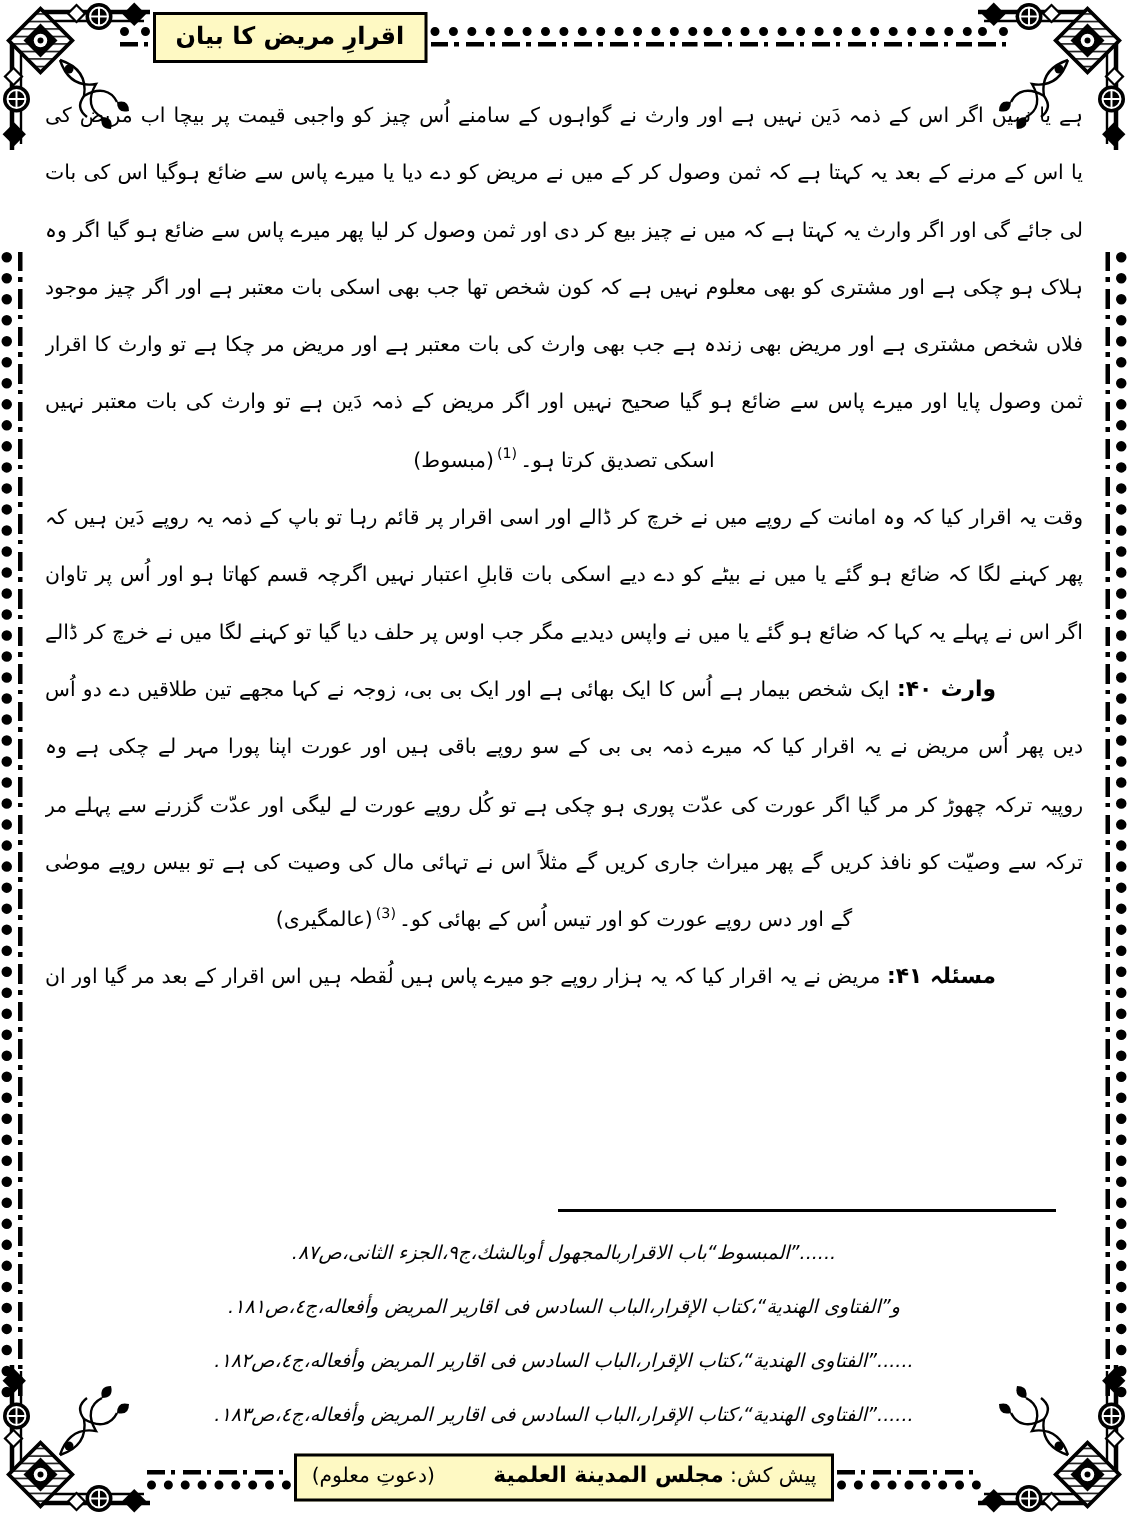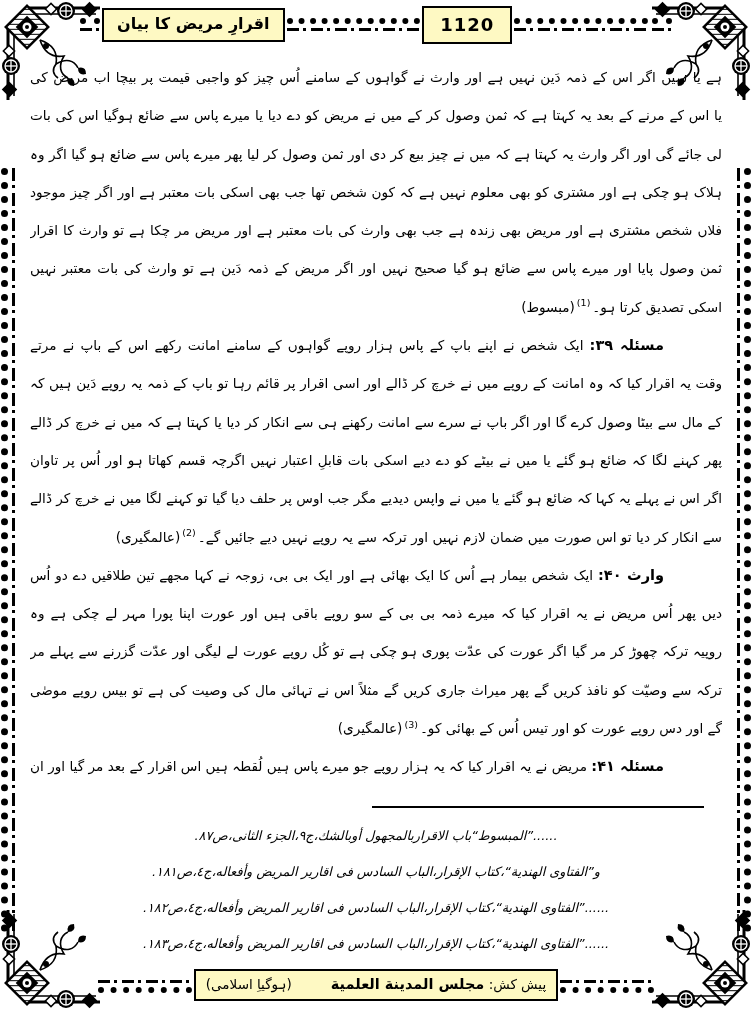--- a/index.html
+++ b/index.html
@@ -47,21 +47,21 @@
     background:repeating-linear-gradient(90deg,#000 0 12px,transparent 12px 16px,#000 16px 19px,transparent 19px 24px);}
   .conn.flip .beads{top:9px;}
   .conn.flip .ddash{top:2px;}
   .stub{flex:0 0 20px;}
   
   .body-text{position:absolute;top:58px;right:30px;left:30px;z-index:2;direction:rtl;}
   .line{
     height:38.3px;line-height:38.3px;
     font-size:13.6px;
     white-space:nowrap;overflow:hidden;
-    text-align:right;
+    text-align:center;
   }
   .line.j{white-space:normal;text-align:justify;text-align-last:justify;}
   .line.ind{padding-right:58px;}
   .line b.mas{font-weight:bold;font-size:14.5px;}
   .line sup{font-size:9.5px;vertical-align:super;line-height:0;margin:0 2px;}
   
   .fnsep{position:absolute;top:806px;left:372px;width:332px;height:2px;background:#000;z-index:2;}
   .fnotes{position:absolute;top:818px;left:60px;right:60px;z-index:2;direction:rtl;}
   .fn{height:36px;line-height:36px;font-size:12.8px;text-align:center;white-space:nowrap;overflow:hidden;font-style:italic;}
   
@@ -253,46 +253,42 @@
 
   <div class="band hdr">
     <div class="stub conn">
         <div class="beads"></div>
         <div class="ddash"></div>
       </div>
     <div class="conn">
         <div class="beads"></div>
         <div class="ddash"></div>
       </div>
-    <div class="tbox num">1120</div>
     <div class="conn">
         <div class="beads"></div>
         <div class="ddash"></div>
       </div>
     <div class="tbox">اقرارِ مریض کا بیان</div>
     <div class="stub conn">
         <div class="beads"></div>
         <div class="ddash"></div>
       </div>
   </div>
 
   <div class="body-text" id="body-lines">
       <div class="line j">ہے یا نہیں اگر اس کے ذمہ دَین نہیں ہے اور وارث نے گواہوں کے سامنے اُس چیز کو واجبی قیمت پر بیچا اب مریض کی زندگی میں</div>
       <div class="line j">یا اس کے مرنے کے بعد یہ کہتا ہے کہ ثمن وصول کر کے میں نے مریض کو دے دیا یا میرے پاس سے ضائع ہوگیا اس کی بات مان</div>
       <div class="line j">لی جائے گی اور اگر وارث یہ کہتا ہے کہ میں نے چیز بیع کر دی اور ثمن وصول کر لیا پھر میرے پاس سے ضائع ہو گیا اگر وہ چیز بھی</div>
       <div class="line j">ہلاک ہو چکی ہے اور مشتری کو بھی معلوم نہیں ہے کہ کون شخص تھا جب بھی اسکی بات معتبر ہے اور اگر چیز موجود ہے اور معلوم ہے کہ</div>
       <div class="line j">فلاں شخص مشتری ہے اور مریض بھی زندہ ہے جب بھی وارث کی بات معتبر ہے اور مریض مر چکا ہے تو وارث کا اقرار کہ میں نے</div>
       <div class="line j">ثمن وصول پایا اور میرے پاس سے ضائع ہو گیا صحیح نہیں اور اگر مریض کے ذمہ دَین ہے تو وارث کی بات معتبر نہیں اگرچہ مریض</div>
       <div class="line">اسکی تصدیق کرتا ہو۔<sup>(1)</sup>(مبسوط)</div>
-      <div class="line j ind"><b class="mas">مسئلہ ۳۹:</b> ایک شخص نے اپنے باپ کے پاس ہزار روپے گواہوں کے سامنے امانت رکھے اس کے باپ نے مرتے</div>
       <div class="line j">وقت یہ اقرار کیا کہ وہ امانت کے روپے میں نے خرچ کر ڈالے اور اسی اقرار پر قائم رہا تو باپ کے ذمہ یہ روپے دَین ہیں کہ اس</div>
-      <div class="line j">کے مال سے بیٹا وصول کرے گا اور اگر باپ نے سرے سے امانت رکھنے ہی سے انکار کر دیا یا کہتا ہے کہ میں نے خرچ کر ڈالے</div>
       <div class="line j">پھر کہنے لگا کہ ضائع ہو گئے یا میں نے بیٹے کو دے دیے اسکی بات قابلِ اعتبار نہیں اگرچہ قسم کھاتا ہو اور اُس پر تاوان لازم ہے اور</div>
       <div class="line j">اگر اس نے پہلے یہ کہا کہ ضائع ہو گئے یا میں نے واپس دیدیے مگر جب اوس پر حلف دیا گیا تو کہنے لگا میں نے خرچ کر ڈالے یا قسم</div>
-      <div class="line">سے انکار کر دیا تو اس صورت میں ضمان لازم نہیں اور ترکہ سے یہ روپے نہیں دیے جائیں گے۔<sup>(2)</sup>(عالمگیری)</div>
       <div class="line j ind"><b class="mas">وارث ۴۰:</b> ایک شخص بیمار ہے اُس کا ایک بھائی ہے اور ایک بی بی، زوجہ نے کہا مجھے تین طلاقیں دے دو اُس نے دے</div>
       <div class="line j">دیں پھر اُس مریض نے یہ اقرار کیا کہ میرے ذمہ بی بی کے سو روپے باقی ہیں اور عورت اپنا پورا مہر لے چکی ہے وہ شخص ساٹھ</div>
       <div class="line j">روپیہ ترکہ چھوڑ کر مر گیا اگر عورت کی عدّت پوری ہو چکی ہے تو کُل روپے عورت لے لیگی اور عدّت گزرنے سے پہلے مر گیا تو اولاً</div>
       <div class="line j">ترکہ سے وصیّت کو نافذ کریں گے پھر میراث جاری کریں گے مثلاً اس نے تہائی مال کی وصیت کی ہے تو بیس روپے موصٰی لہ کو دیں</div>
       <div class="line">گے اور دس روپے عورت کو اور تیس اُس کے بھائی کو۔<sup>(3)</sup>(عالمگیری)</div>
       <div class="line j ind"><b class="mas">مسئلہ ۴۱:</b> مریض نے یہ اقرار کیا کہ یہ ہزار روپے جو میرے پاس ہیں لُقطہ ہیں اس اقرار کے بعد مر گیا اور ان</div>
     </div>
 
   <div class="fnsep"></div>
   <div class="fnotes" id="fn-lines">
@@ -300,20 +296,20 @@
       <div class="fn">و”الفتاوى الهندية“،كتاب الإقرار،الباب السادس فى اقارير المريض وأفعاله،ج٤،ص١٨١.</div>
       <div class="fn">......”الفتاوى الهندية“،كتاب الإقرار،الباب السادس فى اقارير المريض وأفعاله،ج٤،ص١٨٢.</div>
       <div class="fn">......”الفتاوى الهندية“،كتاب الإقرار،الباب السادس فى اقارير المريض وأفعاله،ج٤،ص١٨٣.</div>
     </div>
 
   <div class="band ftr">
     <div class="conn flip">
         <div class="beads"></div>
         <div class="ddash"></div>
       </div>
-    <div class="tbox"><span>پیش کش: </span><b>مجلس المدینة العلمیة</b><span>(ہوگیاِ اسلامی)</span></div>
+    <div class="tbox"><span>پیش کش: </span><b>مجلس المدینة العلمیة</b><span>(دعوتِ معلوم)</span></div>
     <div class="conn flip">
         <div class="beads"></div>
         <div class="ddash"></div>
       </div>
   </div>
 
 </div>
 
 </body></html>

